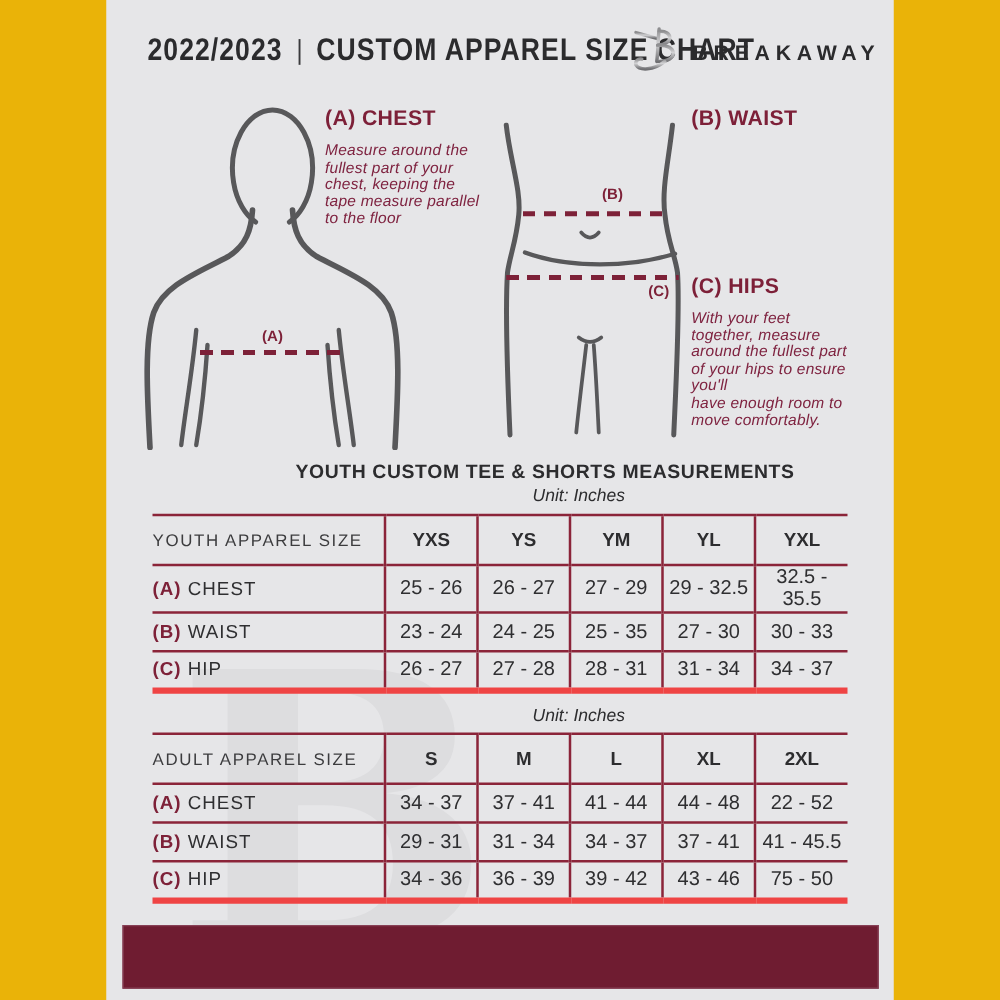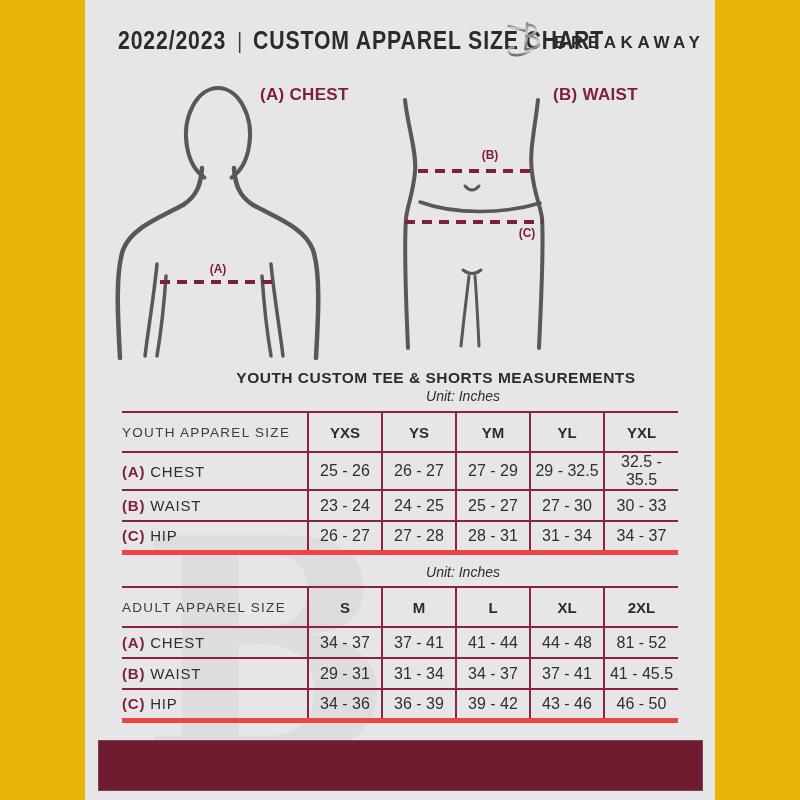--- a/index.html
+++ b/index.html
@@ -111,23 +111,38 @@
 
     <div class="dash-line" style="left:75px;top:280px;width:112px;"></div>
     <div class="dash-line" style="left:333px;top:169px;width:112px;"></div>
     <div class="dash-line" style="left:320px;top:220px;width:138px;"></div>
     <span class="marker" style="left:118px;top:262px;">(A)</span>
     <span class="marker" style="left:390px;top:148px;">(B)</span>
     <span class="marker" style="left:427px;top:226px;">(C)</span>
 
     <div class="guide-block" style="left:175px;top:85px;width:145px;">
       <h3 class="guide-heading">(A) CHEST</h3>
+      <p class="guide-text">Measure around the
+fullest part of your
+chest, keeping the
+tape measure parallel
+to the floor</p>
     </div>
     <div class="guide-block" style="left:468px;top:85px;width:158px;">
       <h3 class="guide-heading">(B) WAIST</h3>
+    </div>
+    <div class="guide-block" style="left:468px;top:219px;width:162px;">
+      <h3 class="guide-heading">(C) HIPS</h3>
+      <p class="guide-text">With your feet
+together, measure
+around the fullest part
+of your hips to ensure
+you'll
+have enough room to
+move comfortably.</p>
     </div>
 
     <div class="watermark">B</div>
 
     <div class="section-title" style="top:369px;">YOUTH CUSTOM TEE &amp; SHORTS MEASUREMENTS</div>
     <div class="section-unit" style="top:388px;">Unit: Inches</div>
     <table class="size-table" style="top:411px;">
       <colgroup>
           <col class="c0">
           <col class="cn">
@@ -150,21 +165,21 @@
         <td class="value-cell">25 - 26</td>
         <td class="value-cell">26 - 27</td>
         <td class="value-cell">27 - 29</td>
         <td class="value-cell">29 - 32.5</td>
         <td class="value-cell">32.5 - 35.5</td>
       </tr>
       <tr>
         <td class="label-cell"><span class="key">(B)</span><span>WAIST</span></td>
         <td class="value-cell">23 - 24</td>
         <td class="value-cell">24 - 25</td>
-        <td class="value-cell">25 - 27</td>
+        <td class="value-cell">25 - 35</td>
         <td class="value-cell">27 - 30</td>
         <td class="value-cell">30 - 33</td>
       </tr>
       <tr>
         <td class="label-cell"><span class="key">(C)</span><span>HIP</span></td>
         <td class="value-cell">26 - 27</td>
         <td class="value-cell">27 - 28</td>
         <td class="value-cell">28 - 31</td>
         <td class="value-cell">31 - 34</td>
         <td class="value-cell">34 - 37</td>
@@ -190,36 +205,36 @@
         <th class="size-cell">L</th>
         <th class="size-cell">XL</th>
         <th class="size-cell">2XL</th>
       </tr>
       <tr>
         <td class="label-cell"><span class="key">(A)</span><span>CHEST</span></td>
         <td class="value-cell">34 - 37</td>
         <td class="value-cell">37 - 41</td>
         <td class="value-cell">41 - 44</td>
         <td class="value-cell">44 - 48</td>
-        <td class="value-cell">81 - 52</td>
+        <td class="value-cell">22 - 52</td>
       </tr>
       <tr>
         <td class="label-cell"><span class="key">(B)</span><span>WAIST</span></td>
         <td class="value-cell">29 - 31</td>
         <td class="value-cell">31 - 34</td>
         <td class="value-cell">34 - 37</td>
         <td class="value-cell">37 - 41</td>
         <td class="value-cell">41 - 45.5</td>
       </tr>
       <tr>
         <td class="label-cell"><span class="key">(C)</span><span>HIP</span></td>
         <td class="value-cell">34 - 36</td>
         <td class="value-cell">36 - 39</td>
         <td class="value-cell">39 - 42</td>
         <td class="value-cell">43 - 46</td>
-        <td class="value-cell">46 - 50</td>
+        <td class="value-cell">75 - 50</td>
       </tr>
     </tbody>
       </table>
 
     <div class="footer-bar"></div>
   </div>
 </div>
 
 </body></html>

